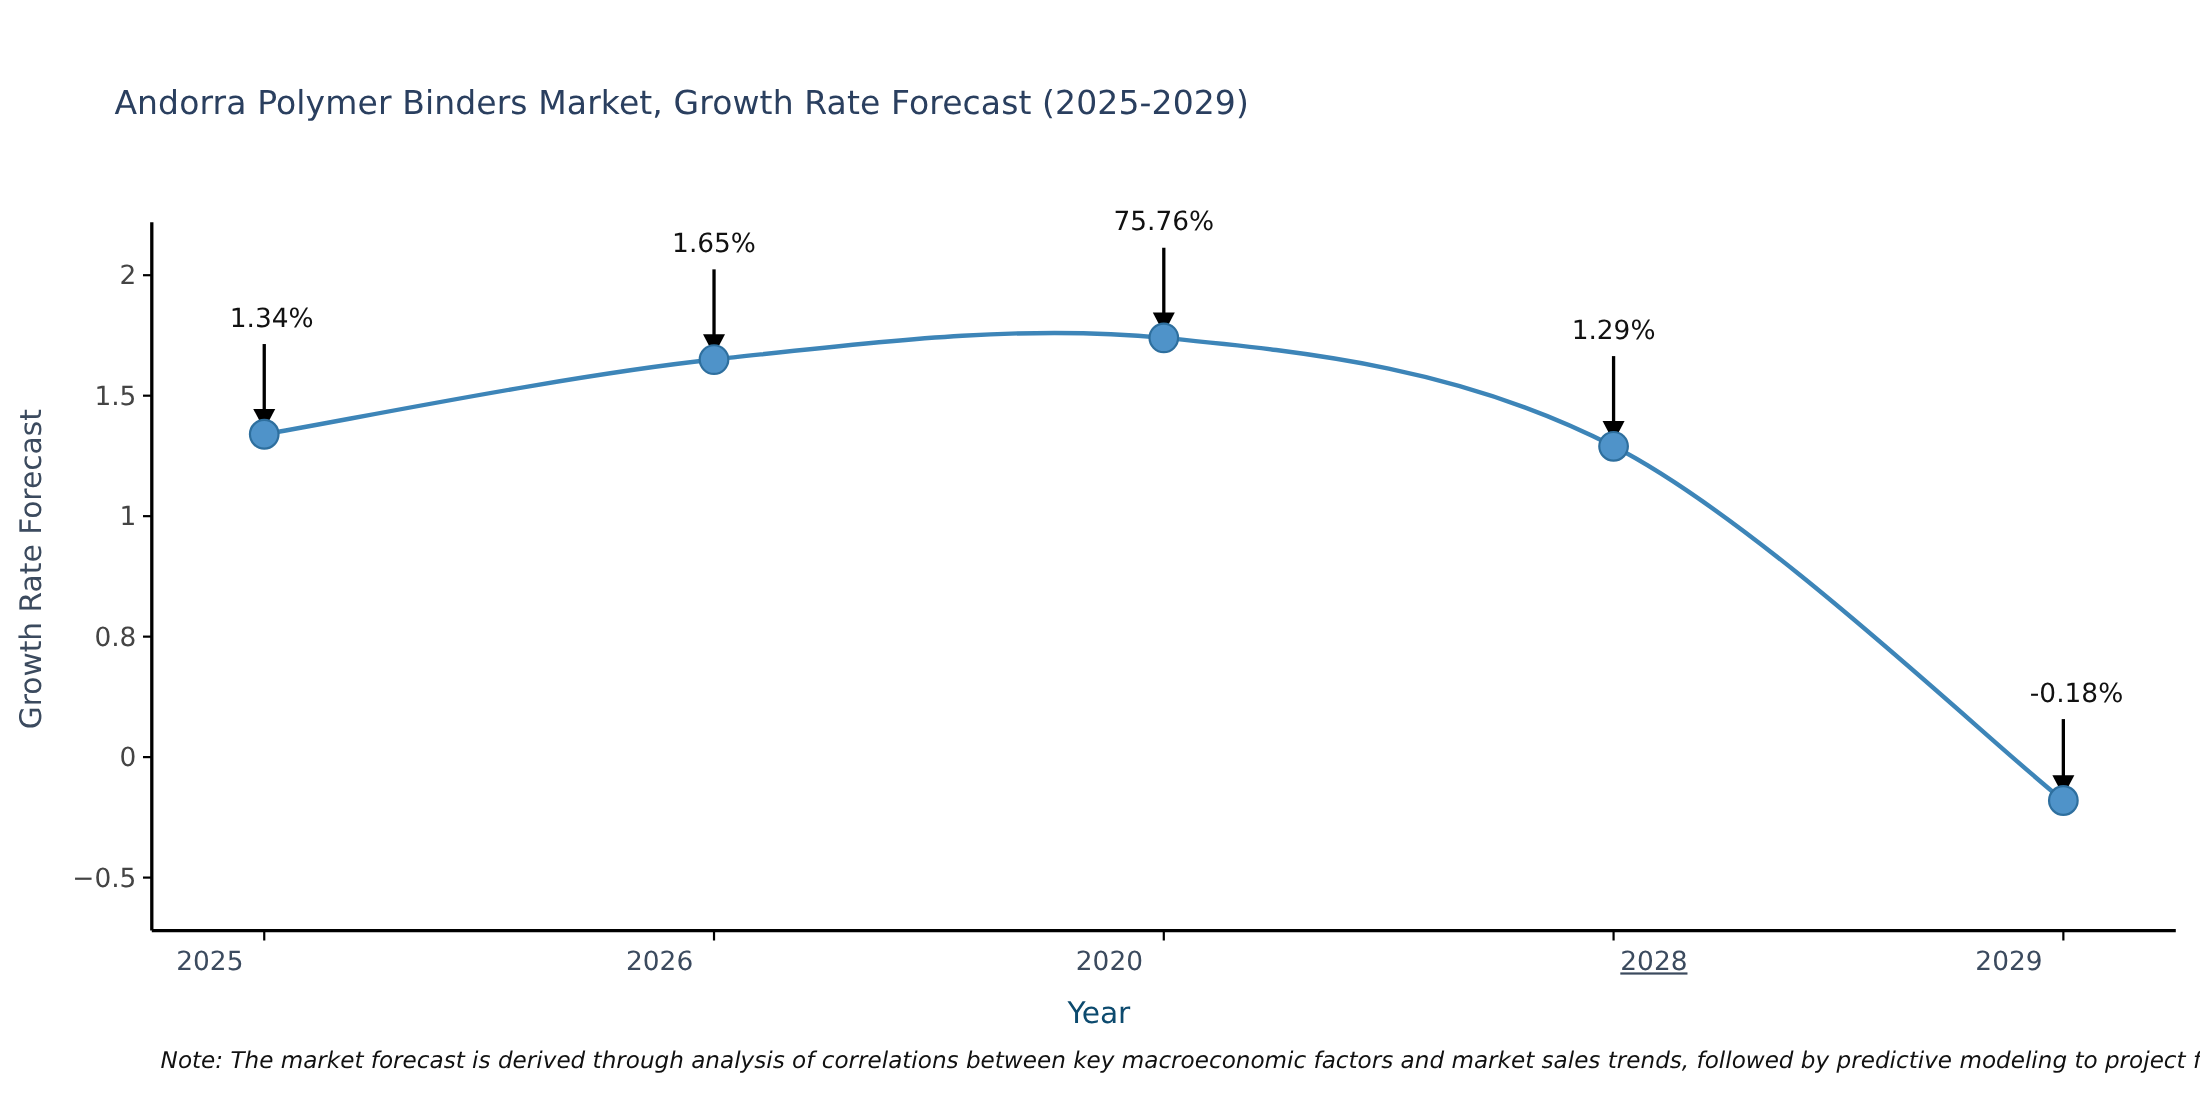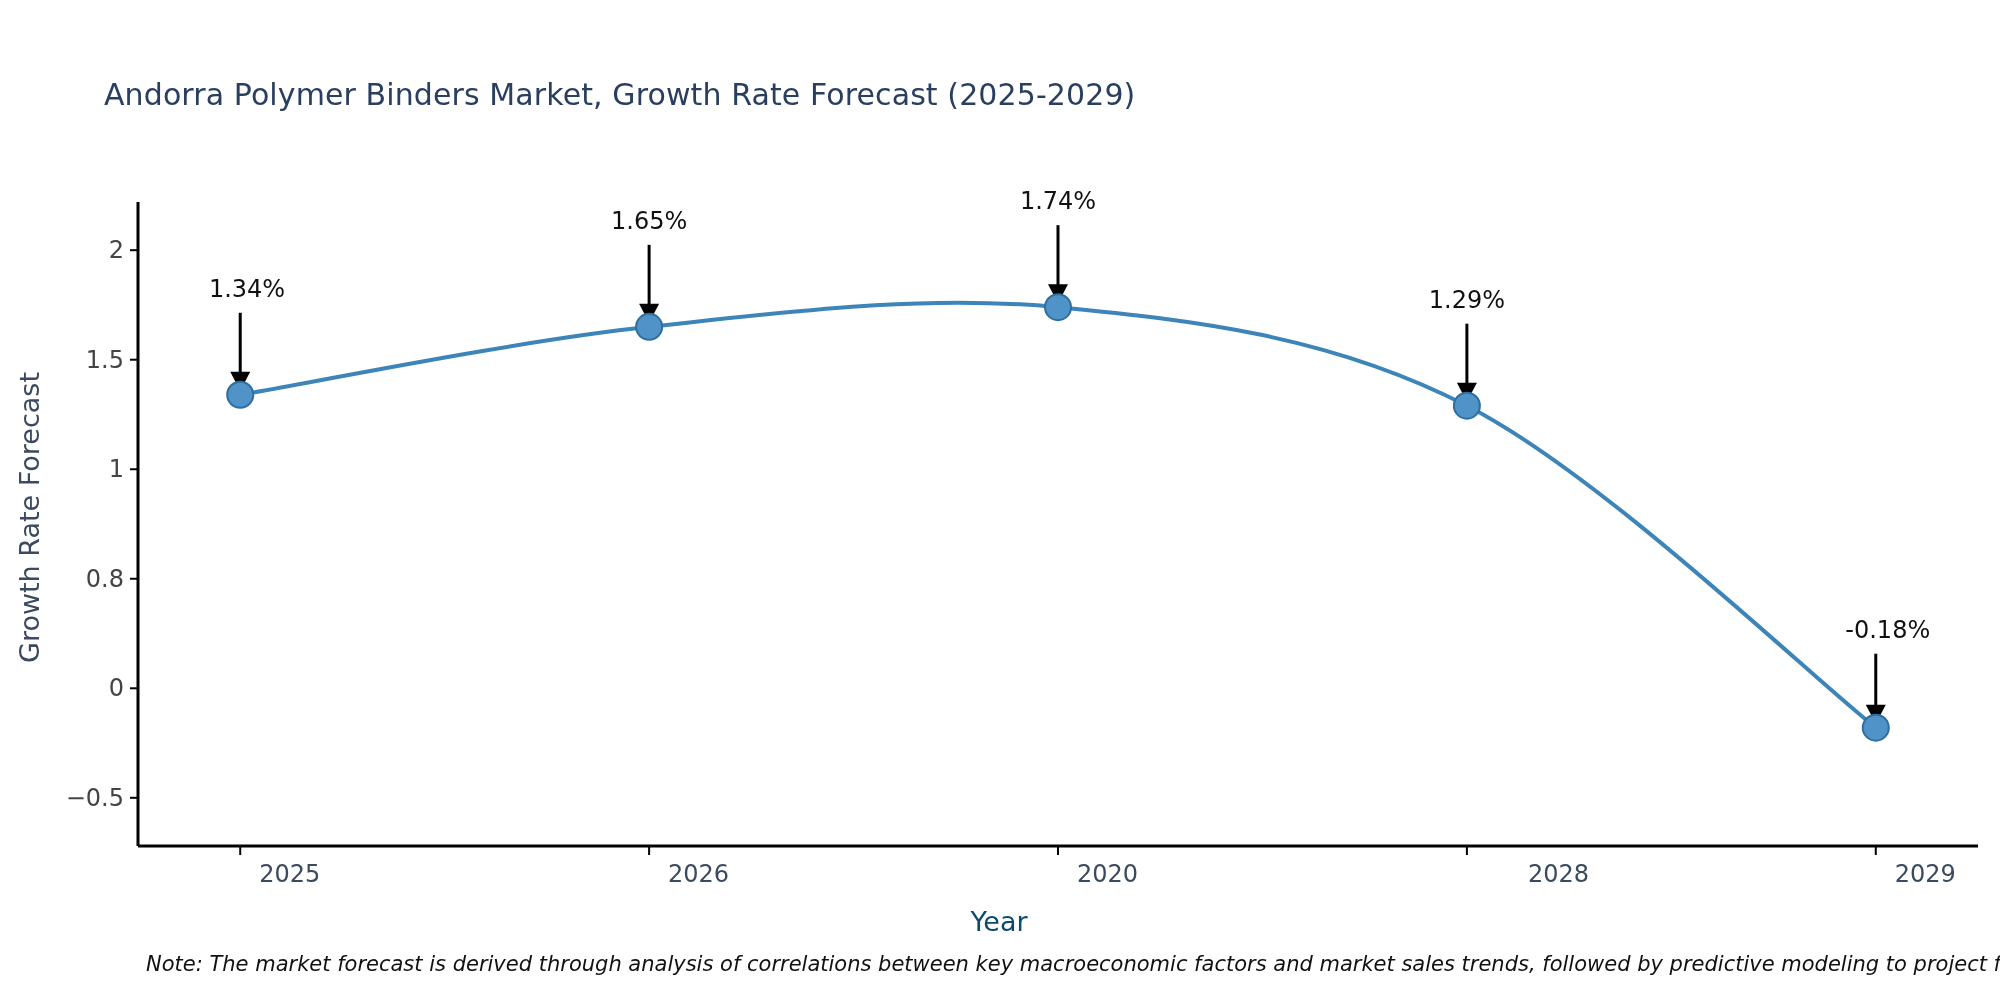--- a/index.html
+++ b/index.html
@@ -63,21 +63,21 @@
     width: 120px;
     text-align: right;
     font-size: 24px;
     color: #444444;
     white-space: nowrap;
     transform: translateY(-50%);
   }
   .xtick-label {
     position: absolute;
     width: 160px;
-    text-align: right;
+    text-align: left;
     font-size: 24px;
     color: #3b4a5e;
     white-space: nowrap;
     transform: translateX(-50%);
   }
 
   
   .point-annotation {
     position: absolute;
     font-size: 24px;
@@ -118,28 +118,28 @@
       <div class="ytick-label" style="left: 4px; top: 425.238px;">1</div>
       <div class="ytick-label" style="left: 4px; top: 534.762px;">0.8</div>
       <div class="ytick-label" style="left: 4px; top: 644.286px;">0</div>
       <div class="ytick-label" style="left: 4px; top: 753.81px;">−0.5</div>
     </div>
 
   <div id="xtick-container">
       <div class="xtick-label" style="left: 240.222px; top: 816px;">2025</div>
       <div class="xtick-label" style="left: 649.111px; top: 816px;">2026</div>
       <div class="xtick-label" style="left: 1058px; top: 816px;">2020</div>
-      <div class="xtick-label" style="left: 1509px; top: 816px;">2028</div>
+      <div class="xtick-label" style="left: 1553px; top: 816px; text-decoration: underline;">2028</div>
       <div class="xtick-label" style="left: 1875.78px; top: 816px;">2029</div>
     </div>
 
   <div id="annotation-container">
       <div class="point-annotation" style="left: 247px; top: 230.762px;">1.34%</div>
       <div class="point-annotation" style="left: 649.111px; top: 162.857px;">1.65%</div>
-      <div class="point-annotation" style="left: 1058px; top: 143.143px;">1.74%</div>
+      <div class="point-annotation" style="left: 1058px; top: 143.143px;">75.76%</div>
       <div class="point-annotation" style="left: 1466.89px; top: 241.714px;">1.29%</div>
       <div class="point-annotation" style="left: 1887.78px; top: 571.714px;">-0.18%</div>
     </div>
 
   <svg id="plot-svg" width="2000" height="1000" style="position:absolute;left:0;top:0;">
     <g id="axes-group">
       <line id="y-spine" x1="138" y1="158" x2="138" y2="802" stroke="#000000" stroke-width="3"></line>
       <line id="x-spine" x1="138" y1="802" x2="1978" y2="802" stroke="#000000" stroke-width="3"></line>
     </g>
     <g id="ytick-marks">

